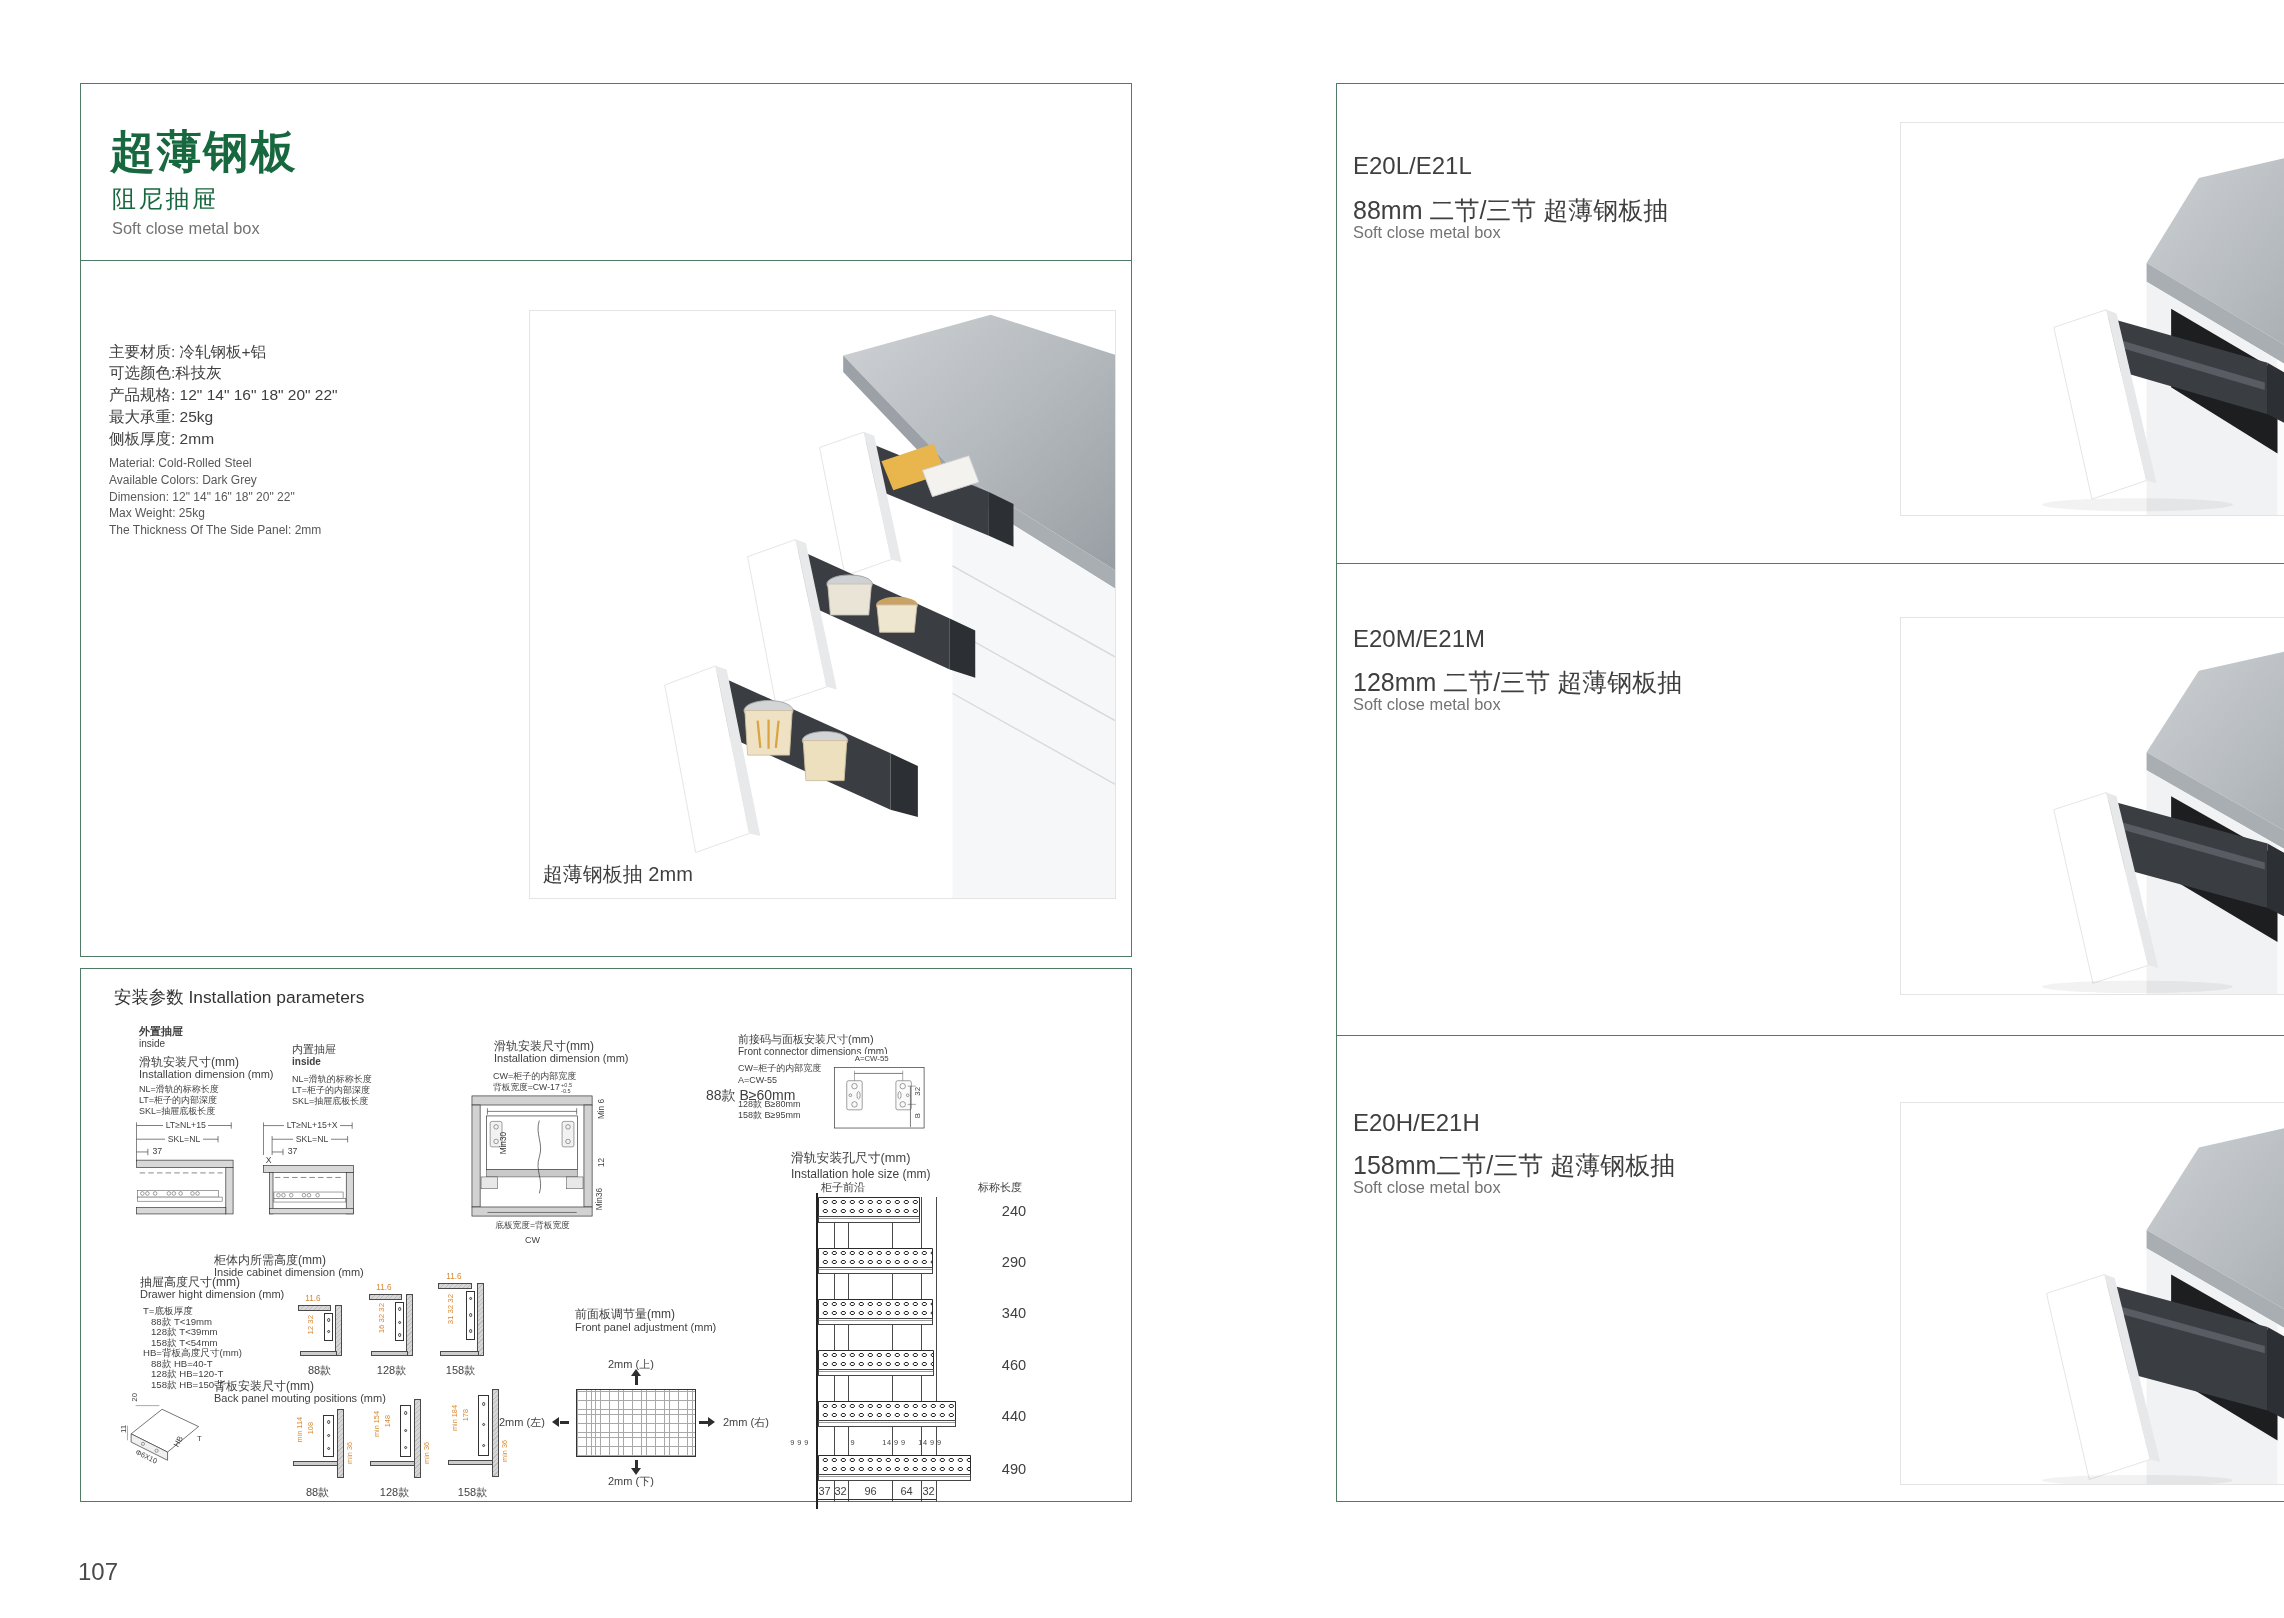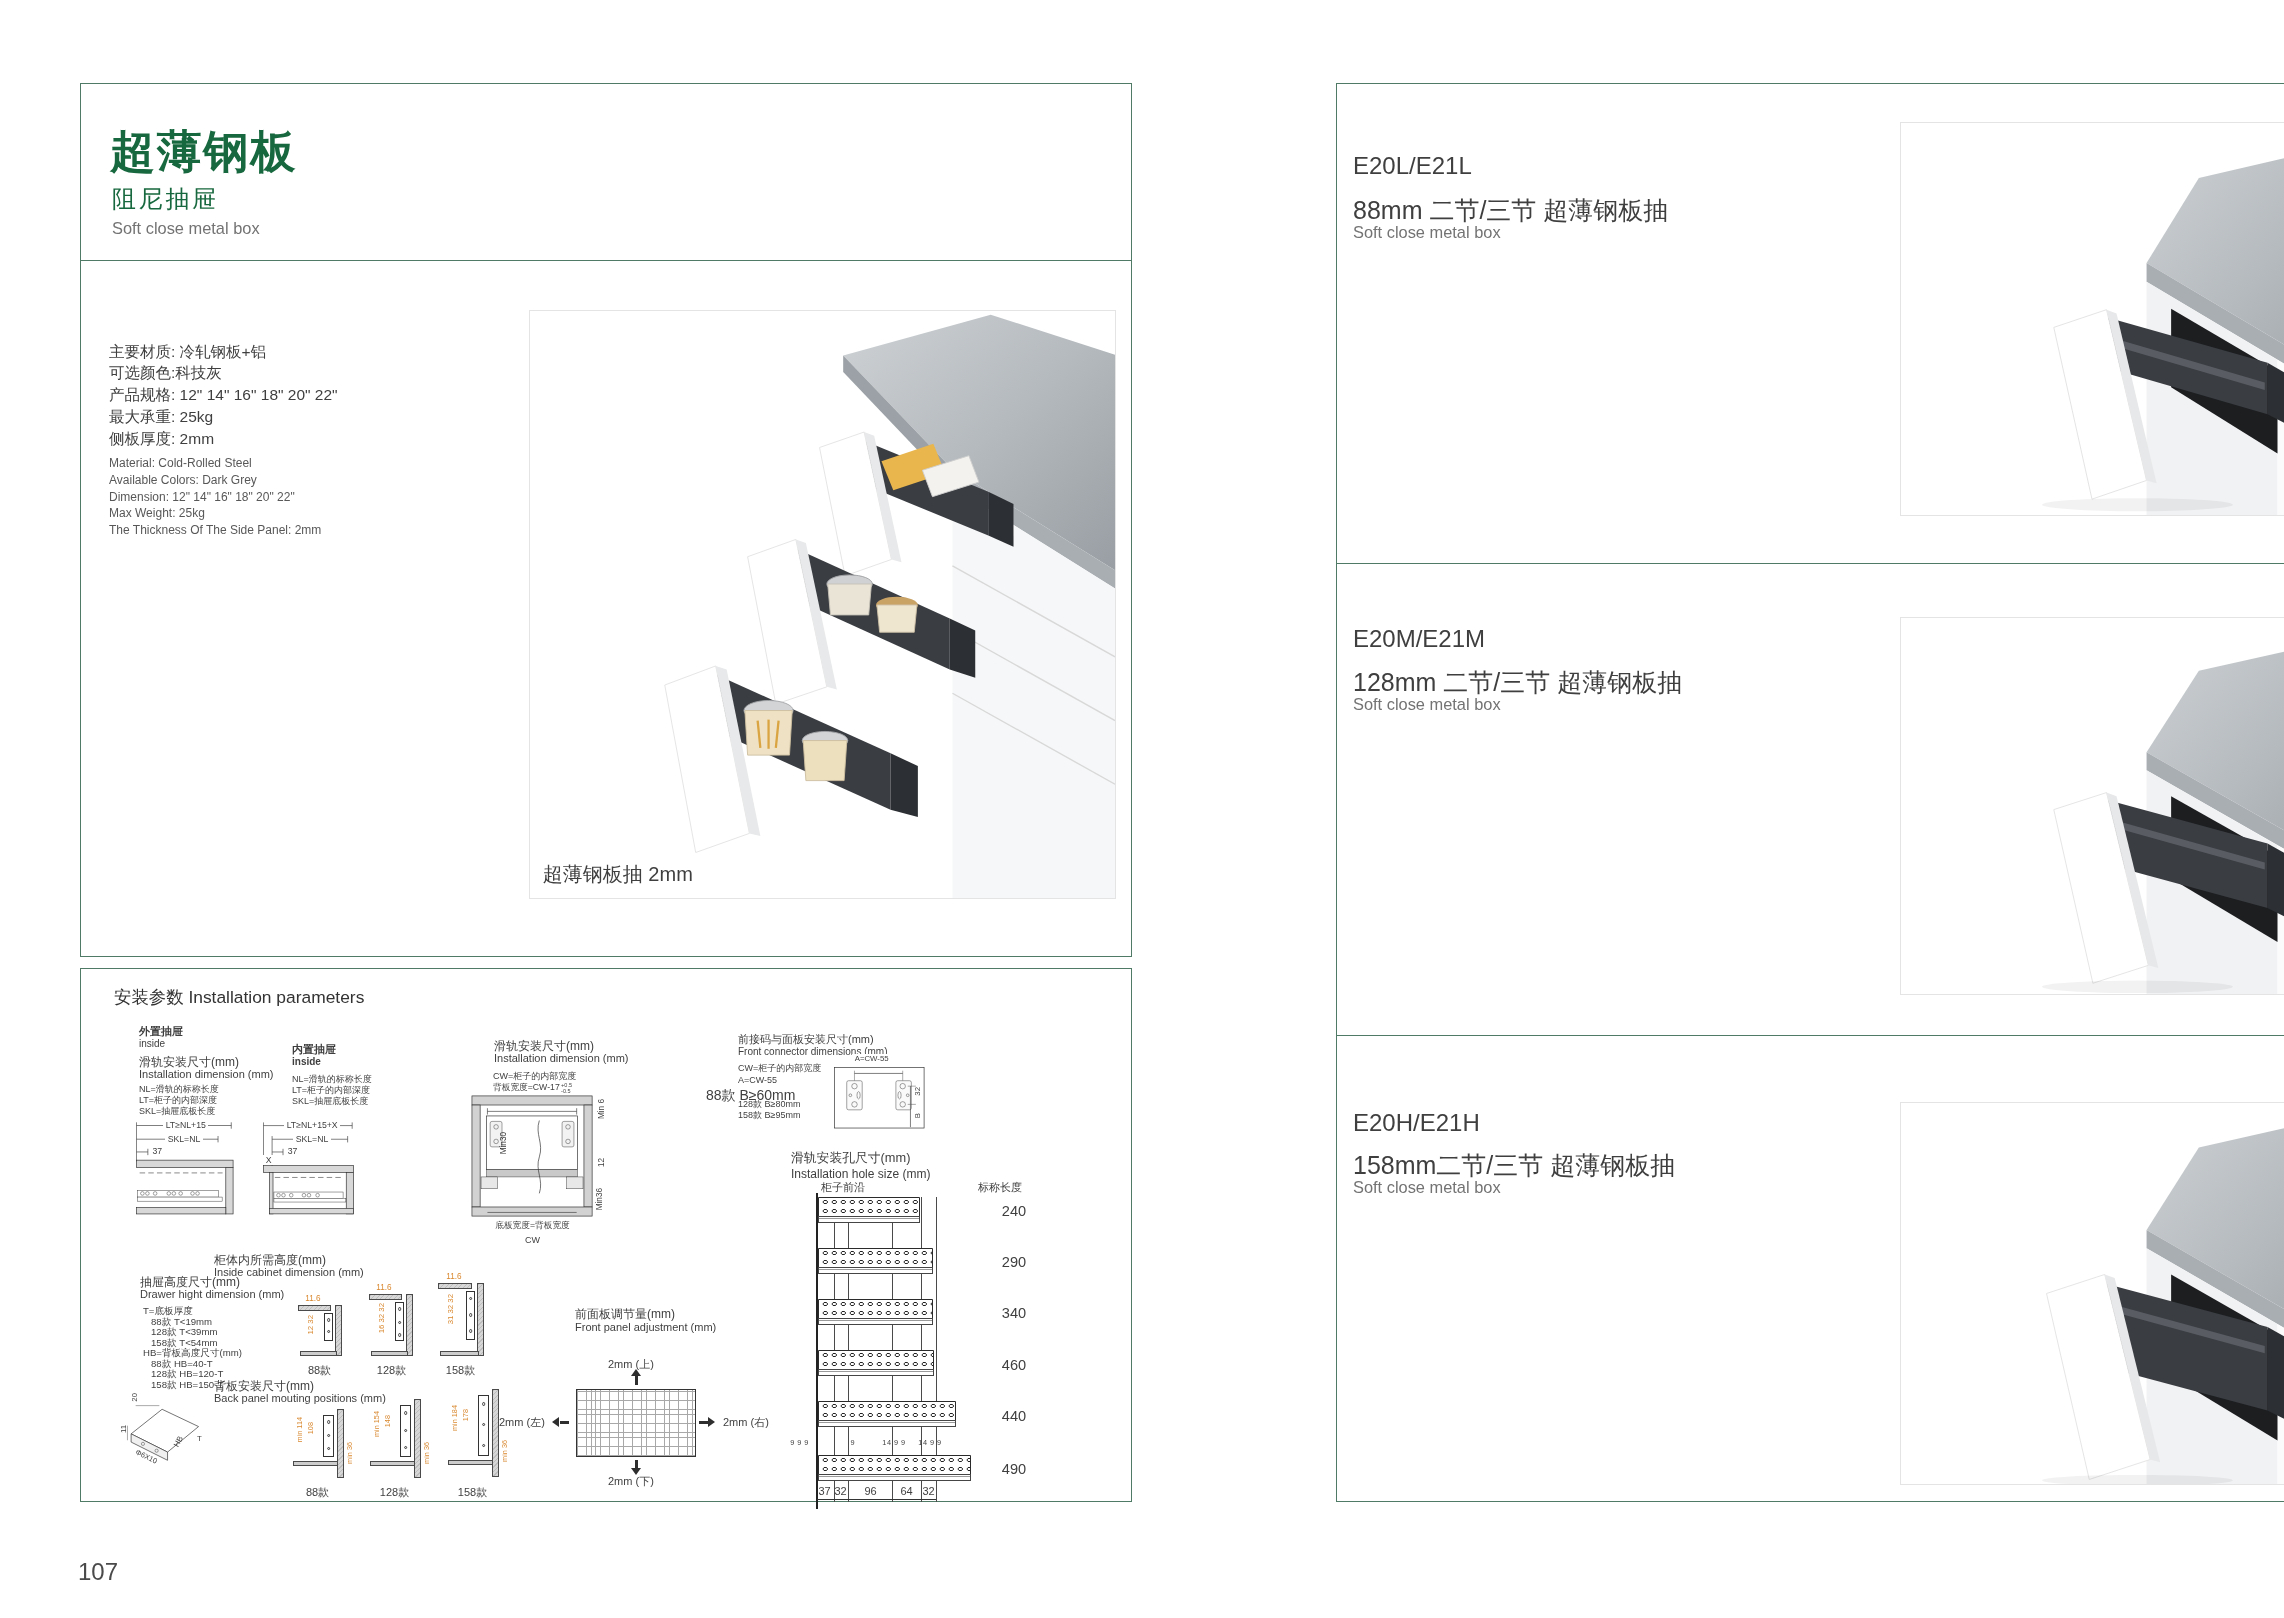--- a/index.html
+++ b/index.html
@@ -147,21 +147,21 @@
             <circle cx="98" cy="165" r="4"></circle>
             <circle cx="124" cy="165" r="4"></circle>
             <circle cx="135" cy="165" r="4"></circle>
           </g>
       </svg>
       <span class="abs dimlabel" style="left:27px;top:2.3px;font-size:8.7px">LT≥NL+15</span>
       <span class="abs dimlabel" style="left:29px;top:16px;font-size:8.7px">SKL=NL</span>
       <span class="abs dimlabel" style="left:13.7px;top:28px;font-size:8.7px">37</span>
     </div>
 
-    <div class="abs" style="left:292px;top:1033px;font-size:11px;font-weight:bold">内置抽屉</div>
+    <div class="abs" style="left:292px;top:1033px;font-size:11px;font-weight:normal">内置抽屉</div>
     <div class="abs" style="left:292px;top:1047px;font-size:10px;font-weight:bold">inside</div>
     <div class="abs" style="left:292px;top:1064px;font-size:9px">NL=滑轨的标称长度</div>
     <div class="abs" style="left:292px;top:1075px;font-size:9px">LT=柜子的内部深度</div>
     <div class="abs" style="left:292px;top:1086px;font-size:9px">SKL=抽屉底板长度</div>
 
     <div class="abs" style="left:263px;top:1109px;width:91px;height:103px">
       <svg width="91" height="103" viewBox="0 0 200 225">
         <g stroke="#444" stroke-width="1.5" fill="none">
           <line x1="1" y1="16" x2="196" y2="16"></line>
             <line x1="1" y1="9" x2="1" y2="100"></line>

